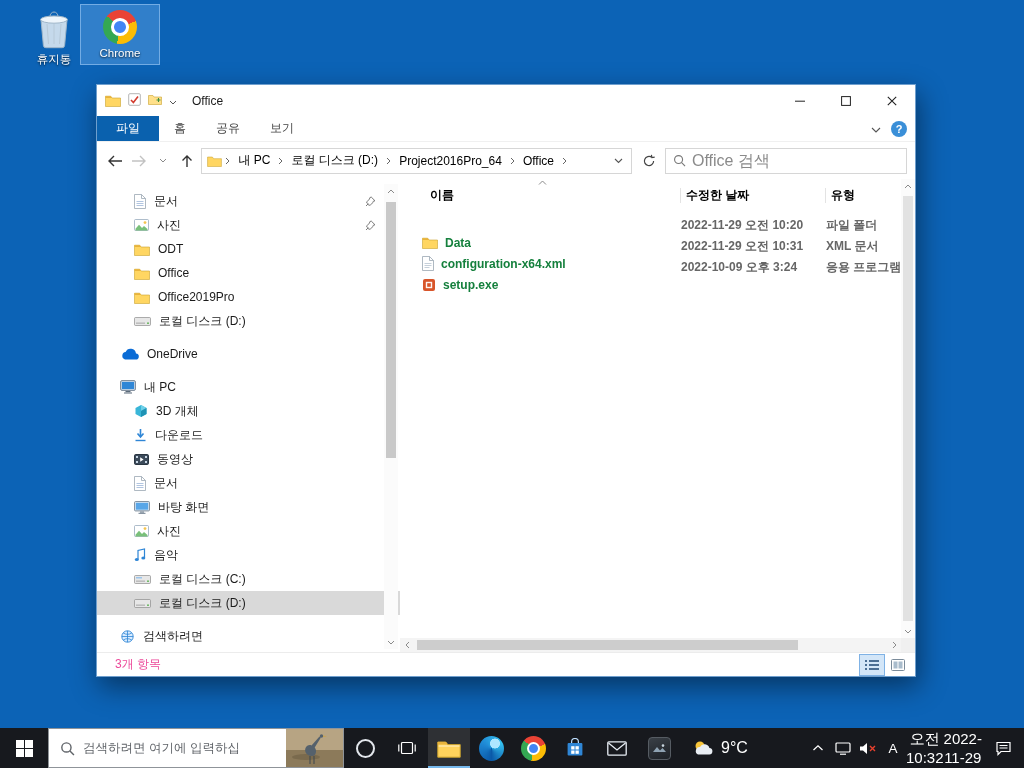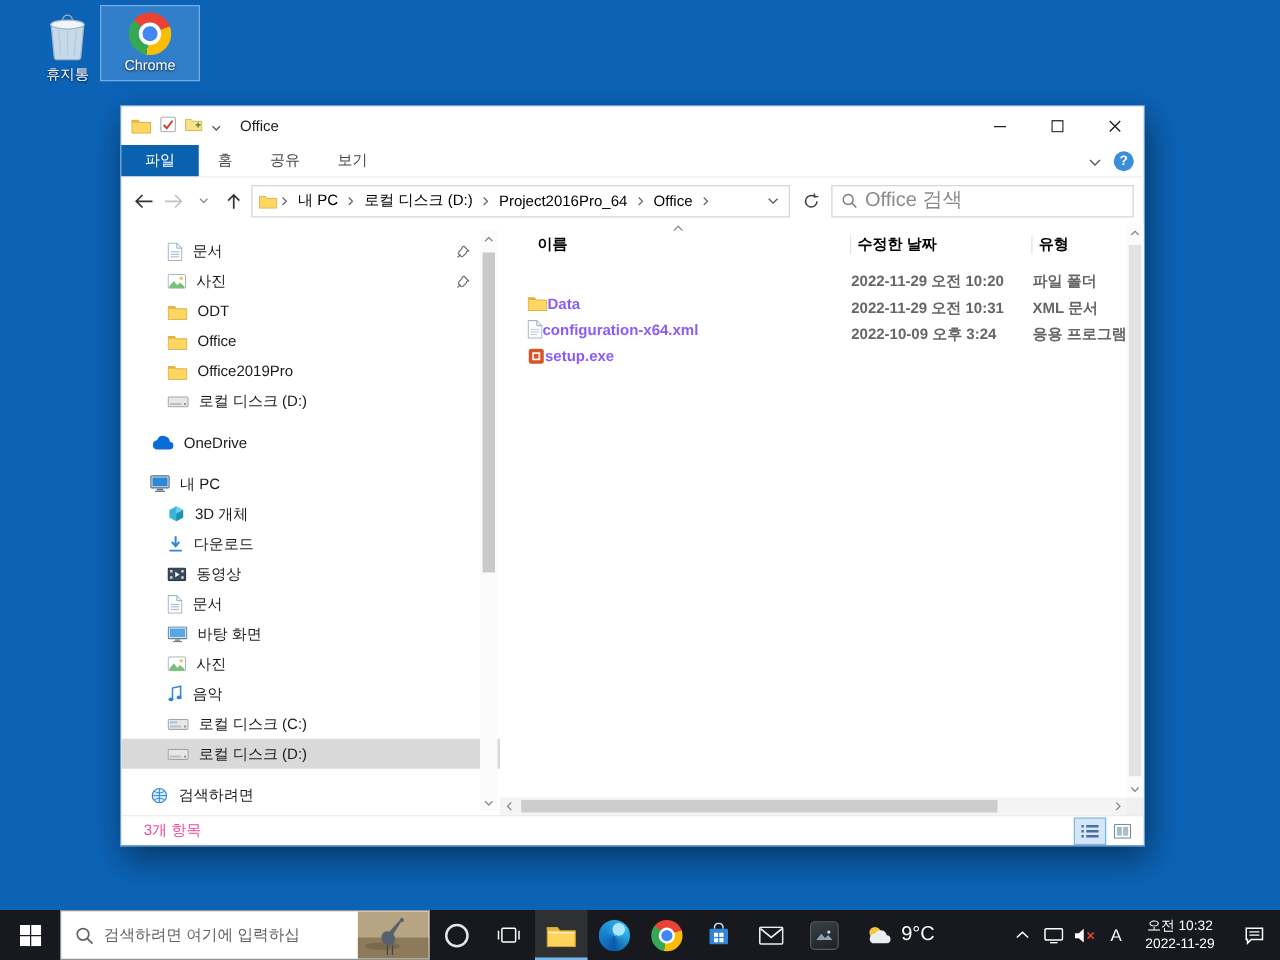--- a/index.html
+++ b/index.html
@@ -69,21 +69,21 @@
   .main { flex:1; position:relative; min-width:0; display:flex; flex-direction:column;font-weight:bold; }
   .col-headers { height:28px; display:flex; align-items:center; color:#5f5f5f; position:relative; flex:none; margin-top:2px; }
   .colh { display:flex; align-items:center; height:100%; }
   .colh-name { width:280px; padding-left:30px; }
   .colh-date { width:144px; padding-left:5px; }
   .colh-type { flex:1; padding-left:5px; }
   .col-sep { width:1px; height:15px; background:#e3e3e3; }
   .sort-caret { position:absolute; left:138px; top:-1px; }
   .file-list { padding-top:6px; }
   .frow { height:21px; display:flex; align-items:center; }
-  .fname { width:281px; display:flex; align-items:center; padding-left:22px; color:#8b5cf6;margin-top:34px; }
+  .fname { width:281px; display:flex; align-items:center; gap:7px; padding-left:22px; color:#15803d;margin-top:34px; }
   .fdate { width:145px; color:#666; }
   .ftype { flex:1; color:#666; }
 
   .hscroll { position:absolute; left:0; right:14px; bottom:0; height:14px; background:#f4f4f4; }
   .hscroll .arr { position:absolute; top:0; width:14px; height:14px; display:grid; place-items:center; }
   .hscroll .arr.lf { left:0; } .hscroll .arr.rt { right:0; }
   .h-thumb { position:absolute; top:2px; bottom:2px; left:17px; width:76%; background:#cdcdcd; }
   .vscroll { position:absolute; top:0; right:0; bottom:14px; width:14px; background:#fbfbfb; }
   .vscroll .arr { position:absolute; left:0; width:14px; height:14px; display:grid; place-items:center; }
   .vscroll .arr.up { top:0; } .vscroll .arr.dn { bottom:0; }
@@ -112,22 +112,22 @@
   .edge-ball { width:25px; height:25px; border-radius:50%;
      background: radial-gradient(circle at 64% 30%, #aee6ff 0 20%, rgba(255,255,255,0) 22%),
                  conic-gradient(from 180deg, #0a59a8, #1e88d4, #35c1f1, #0a59a8); }
   .dark-app { width:23px; height:23px; border-radius:4px; background:linear-gradient(160deg,#3a4047,#1d2126);
               border:1px solid #565c63; }
   .tb-weather { display:flex; align-items:center; gap:6px; padding:0 11px; color:#fff; font-size:16px; }
   .tb-spacer { flex:1; }
   .tb-tray { display:flex; align-items:center; color:#fff; }
   .tray-btn { width:25px; height:40px; display:grid; place-items:center; }
   .tb-ime { width:26px; height:40px; display:grid; place-items:center; color:#fff; font-size:13.5px; }
-  .tb-clock { width:76px; height:40px; display:flex; flex-direction:column; justify-content:center;
-              align-items:center; color:#fff; font-size:11px; line-height:1.3; }
+  .tb-clock { width:76px; height:40px; display:flex; flex-direction:row; justify-content:center;
+              align-items:center; color:#fff; font-size:15px; line-height:1.3; }
   .tb-action { width:42px; height:40px; display:grid; place-items:center; }
 </style>
 </head>
 <body>
 
 <div class="screen">
 
   <div class="desk-icon" id="icon-recycle">
     <span class="ico">
       <svg width="34" height="38" viewBox="0 0 34 38">

